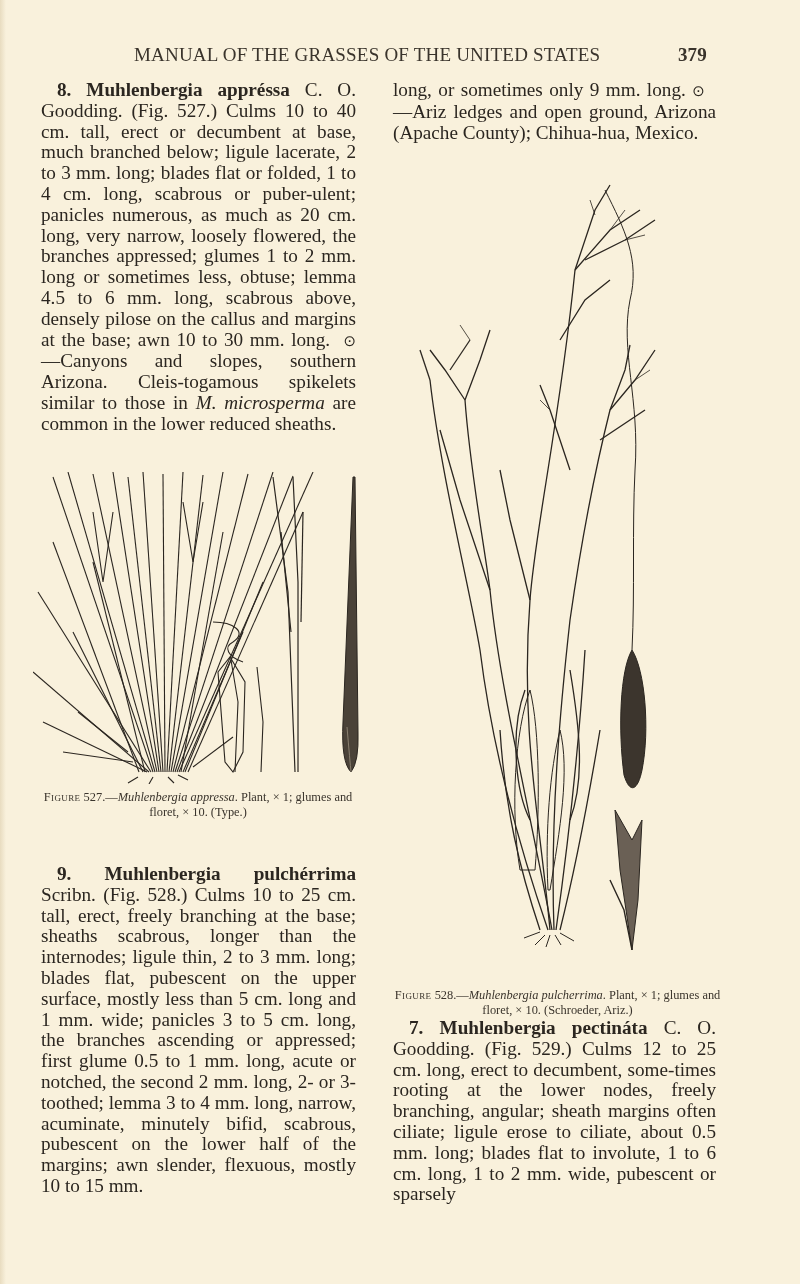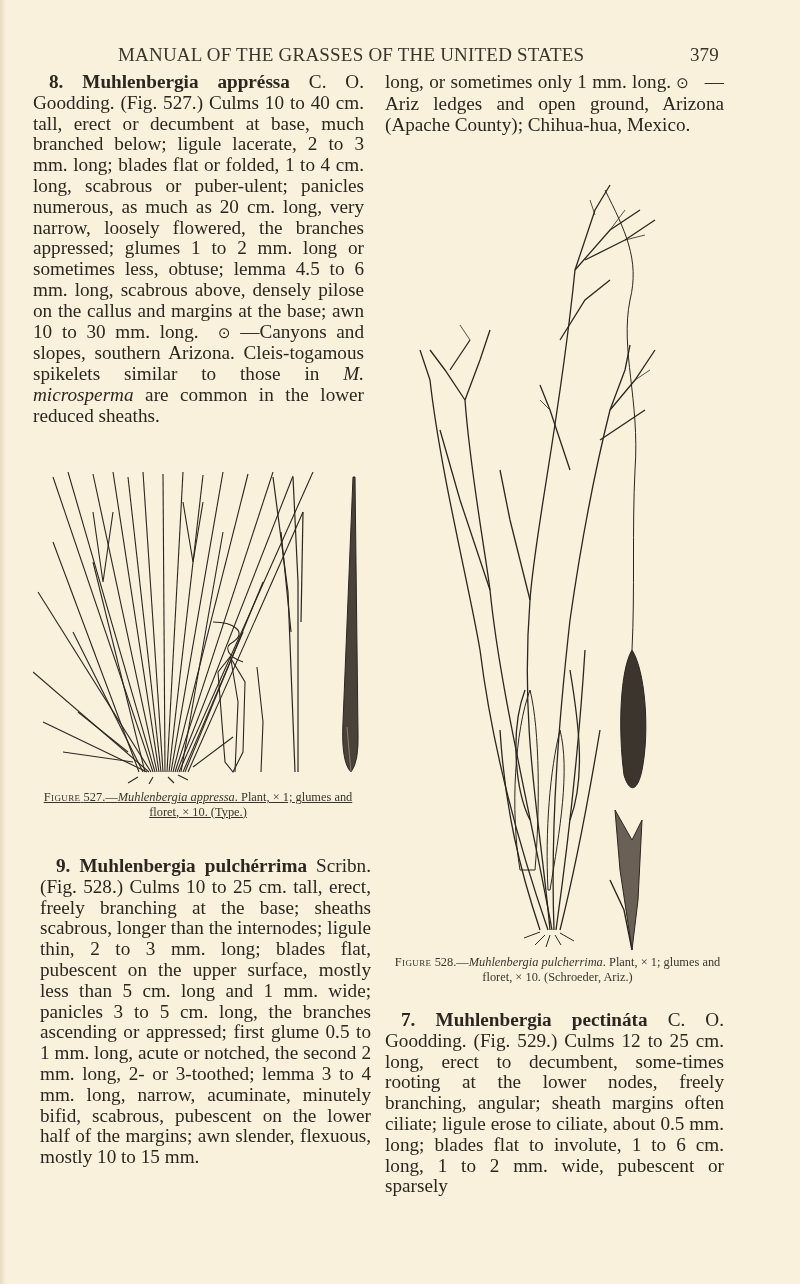--- a/index.html
+++ b/index.html
@@ -11,29 +11,29 @@
     position: relative;
   }
   .page-edge {
     position: absolute; left: 0; top: 0; bottom: 0; width: 6px;
     background: linear-gradient(to right, #e8dcc0, #f9f1dc);
   }
   .header {
     position: absolute; top: 44px; left: 118px; width: 605px;
     font-size: 19px; letter-spacing: 0.2px; color: #3a342c;
   }
-  .header .title { position: absolute; left: 0; top: 0; }
-  .header .pageno { position: absolute; right: 4px; top: 0; }
+  .header .title { position: absolute; left: 16px; top: 0; }
+  .header .pageno { position: absolute; right: 16px; top: 0; font-weight: bold; }
 
   .col { position: absolute; }
   .col-left { left: 33px; top: 72px; width: 331px; }
   .col-right { left: 385px; top: 72px; width: 339px; }
 
   p.para {
-    margin: 0; font-size: 19.2px; line-height: 20.8px;
+    margin: 8px; font-size: 19.2px; line-height: 20.8px;
     text-align: justify; text-indent: 0;
     hyphens: none;
   }
   p.para .lead { padding-left: 16px; }
   .sp-name { font-weight: bold; font-family: "Liberation Serif", serif; }
   .it { font-style: italic; }
   .sym { font-family: "DejaVu Sans", sans-serif; font-size: 15px; }
 
   .caption {
     font-size: 12.4px; line-height: 14.5px; text-align: center;
@@ -111,36 +111,36 @@
         <path d="M260 5 L265 110 L265 300"></path>
       <path d="M248 60 L258 160"></path>
         <path d="M270 40 L268 150"></path>
     </g>
 
     <path d="M320 5 L322 5 L325 260 Q326 290 318 300 Q308 290 310 250 Z" fill="#4a4238" stroke="#2b2620" stroke-width="1"></path>
     <path d="M314 255 Q317 290 318 300" stroke="#8a8070" fill="none"></path>
   </svg>
 </div>
 
-<div class="caption" style="position:absolute; left:33px; top:790px; width:330px;text-decoration:underline;">
+<div class="caption" style="position:absolute; left:33px; top:790px; width:330px;">
   <span class="sc">Figure</span>
   <span>527.</span><span>—</span><span class="it">Muhlenbergia appressa</span><span>. Plant, × 1; glumes and floret, × 10. (Type.)</span>
 </div>
 
-<div class="col" style="left:40px; top:856px; width:331px;">
+<div class="col" style="left:33px; top:856px; width:331px;">
   <p class="para">
     <span class="lead"></span><span class="sp-name">9.</span>
     <span class="sp-name">Muhlenbergia pulchérrima</span>
     <span>Scribn.</span><span> (Fig. 528.) Culms 10 to 25 cm. tall, erect, freely branching at the base; sheaths scabrous, longer than the internodes; ligule thin, 2 to 3 mm. long; blades flat, pubescent on the upper surface, mostly less than 5 cm. long and 1 mm. wide; panicles 3 to 5 cm. long, the branches ascending or appressed; first glume 0.5 to 1 mm. long, acute or notched, the second 2 mm. long, 2- or 3-toothed; lemma 3 to 4 mm. long, narrow, acuminate, minutely bifid, scabrous, pubescent on the lower half of the margins; awn slender, flexuous, mostly 10 to 15 mm.</span>
   </p>
 </div>
 
 <div class="col col-right">
   <p class="para">
-    <span>long, or sometimes only 1 mm. long.</span>
+    <span>long, or sometimes only 9 mm. long.</span>
     <span class="sym">⊙</span>&nbsp;&nbsp;<span> —Ariz ledges and open ground, Arizona (Apache County); Chihua-hua, Mexico.</span>
   </p>
 </div>
 
 <div class="fig" style="left:410px; top:170px; width:260px; height:780px;">
   <svg width="260" height="780" viewBox="0 0 260 780">
     <g stroke="#2b2620" fill="none" stroke-width="1.3">
 
       <path d="M140 760 C130 650,110 560,120 430 C125 360,150 250,165 100"></path>
       <path d="M142 760 C120 640,90 520,80 420 C75 380,60 300,55 230"></path>
@@ -177,21 +177,21 @@
       <path d="M195 20 C215 60,230 90,220 130 C210 180,230 230,225 300 C222 360,225 420,222 480" stroke-width="1"></path>
     </g>
 
     <path d="M222 480 C235 500,240 560,232 600 C228 620,220 625,214 605 C208 560,210 500,222 480 Z" fill="#3c352d" stroke="#2b2620"></path>
 
     <path d="M205 640 L210 700 L222 780 L228 730 L232 650 L222 670 Z" fill="#6a6055" stroke="#2b2620"></path>
     <path d="M200 710 L214 740 L222 780" stroke="#2b2620" fill="none" stroke-width="1.4"></path>
   </svg>
 </div>
 
-<div class="caption" style="position:absolute; left:385px; top:955px; width:345px;">
+<div class="caption" style="position:absolute; left:385px; top:988px; width:345px;">
   <span class="sc">Figure</span>
   <span>528.</span><span>—</span><span class="it">Muhlenbergia pulcherrima</span><span>. Plant, × 1; glumes and floret, × 10. (Schroeder, Ariz.)</span>
 </div>
 
 <div class="col" style="left:385px; top:1010px; width:339px;">
   <p class="para">
     <span class="lead"></span><span class="sp-name">7.</span>
     <span class="sp-name">Muhlenbergia pectináta</span>
     <span>C. O. Goodding.</span><span> (Fig. 529.) Culms 12 to 25 cm. long, erect to decumbent, some-times rooting at the lower nodes, freely branching, angular; sheath margins often ciliate; ligule erose to ciliate, about 0.5 mm. long; blades flat to involute, 1 to 6 cm. long, 1 to 2 mm. wide, pubescent or sparsely</span>
   </p>

